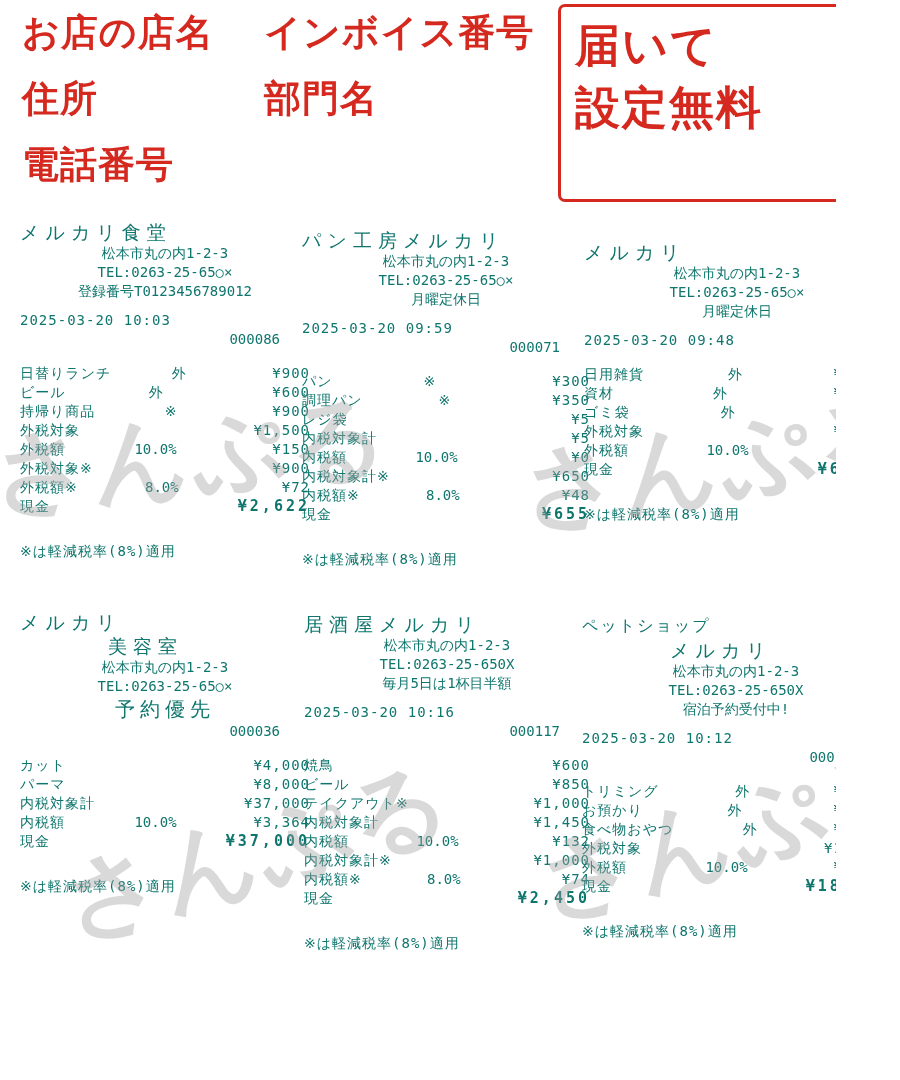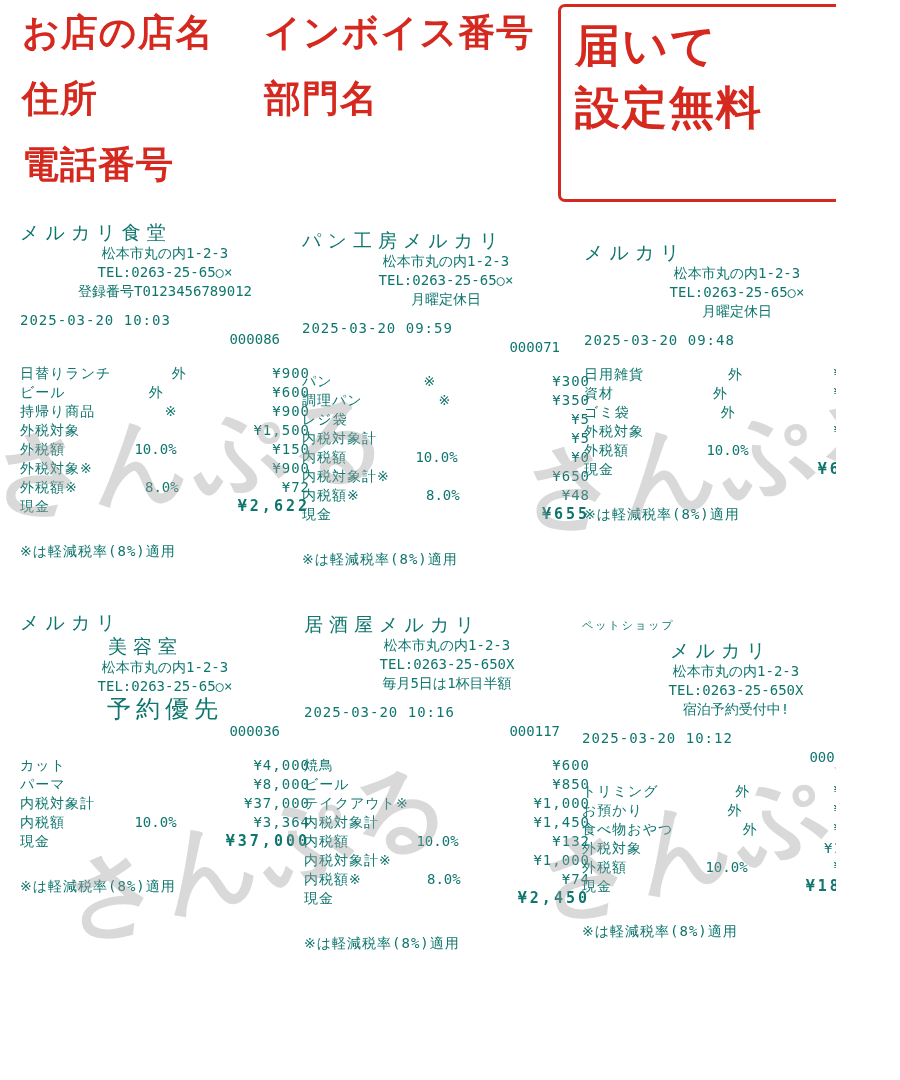--- a/index.html
+++ b/index.html
@@ -23,23 +23,23 @@
     letter-spacing:2px;white-space:nowrap;
   }
   
   .receipt{
     position:absolute;color:#0f766e;
     font-family:"DejaVu Sans Mono","DejaVu Sans",monospace;
     font-size:14px;line-height:19px;
   }
   .r-title{font-size:19px;letter-spacing:6px;line-height:24px;white-space:nowrap;}
   .r-title.indent{margin-left:88px;}
-  .r-title.small-lead{font-size:11px;letter-spacing:2px;}
+  .r-title.small-lead{font-size:16px;letter-spacing:2px;}
   .r-center{text-align:center;white-space:nowrap;}
-  .r-center.big{font-size:24px;letter-spacing:5px;line-height:26px;}
+  .r-center.big{font-size:20px;letter-spacing:5px;line-height:26px;}
   .r-date{text-align:left;margin-top:10px;letter-spacing:1px;}
   .r-no{text-align:right;padding-right:30px;}
   .r-items{margin-top:15px;}
   .r-row{display:flex;align-items:center;white-space:nowrap;}
   .r-row .name{letter-spacing:1px;}
   .r-row .mid{flex:1;text-align:center;}
   .r-row .amount{text-align:right;min-width:64px;letter-spacing:1px;}
   .r-row.total .amount{font-size:15px;letter-spacing:3px;font-weight:bold;}
   .r-foot{margin-top:26px;letter-spacing:1px;}
   

